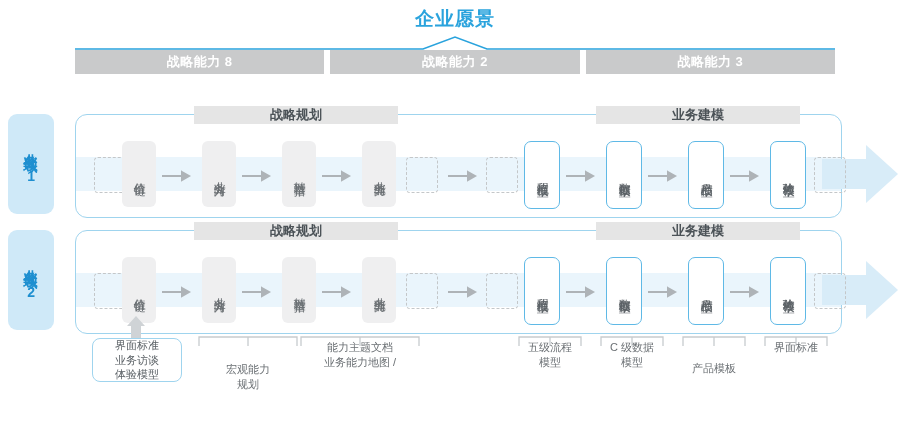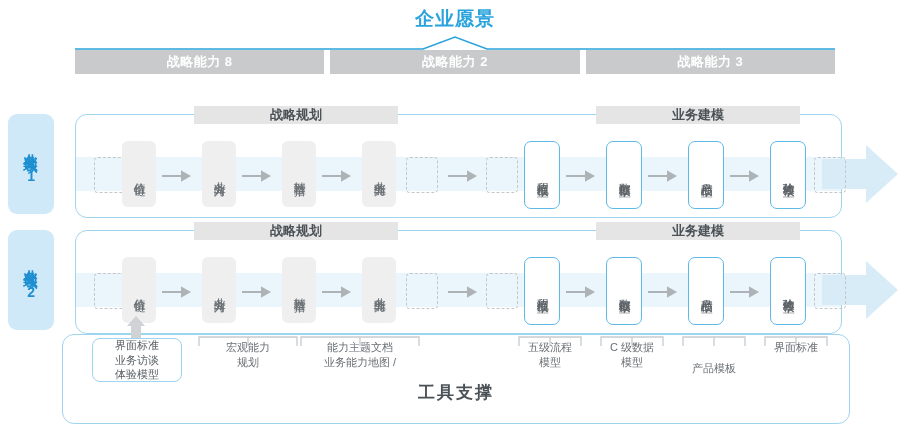--- a/index.html
+++ b/index.html
@@ -266,23 +266,20 @@
       </div>
     <svg class="arrow" style="left:654px;" viewBox="0 0 28 10">
       <path d="M0,5 L20,5 M20,1 L27,5 L20,9 Z" stroke="#aeb3b7" stroke-width="2" fill="#aeb3b7"></path>
       </svg>
     <div class="node blue" style="left:694px;">
       <span>体验模型</span>
       </div>
     <div class="node dash" style="left:738px;"></div>
   </div>
 
-  <div class="footer-box">
-    <div class="tool-title">工具支撑</div>
-  </div>
 
   <svg class="up-arrow" viewBox="0 0 18 24">
     <path d="M4,24 L4,10 L0,10 L9,0 L18,10 L14,10 L14,24 Z" fill="#cfd3d6"></path>
   </svg>
 
   <div class="note-box">
     <div>
       <div>界面标准</div>
       <div>业务访谈</div>
       <div>体验模型</div>
@@ -301,21 +298,21 @@
   <svg class="bracket" style="left:600px;top:330px;width:64px;" viewBox="0 0 64 16">
     <path d="M1,16 L1,7 L63,7 L63,16 M32,7 L32,16" fill="none" stroke="#c7cbce" stroke-width="1.3"></path>
     </svg>
   <svg class="bracket" style="left:682px;top:330px;width:64px;" viewBox="0 0 64 16">
     <path d="M1,16 L1,7 L63,7 L63,16 M32,7 L32,16" fill="none" stroke="#c7cbce" stroke-width="1.3"></path>
     </svg>
   <svg class="bracket" style="left:764px;top:330px;width:64px;" viewBox="0 0 64 16">
     <path d="M1,16 L1,7 L63,7 L63,16 M32,7 L32,16" fill="none" stroke="#c7cbce" stroke-width="1.3"></path>
     </svg>
 
-  <div class="tool-note" style="left:198px;width:100px;">
+  <div class="tool-note" style="left:198px;width:100px;margin-top:22px;">
       <div>宏观能力</div>
       <div>规划</div>
     </div>
   <div class="tool-note" style="left:296px;width:128px;">
       <div>能力主题文档</div>
       <div>业务能力地图 /</div>
     </div>
   <div class="tool-note" style="left:510px;width:80px;">
       <div>五级流程</div>
       <div>模型</div>

